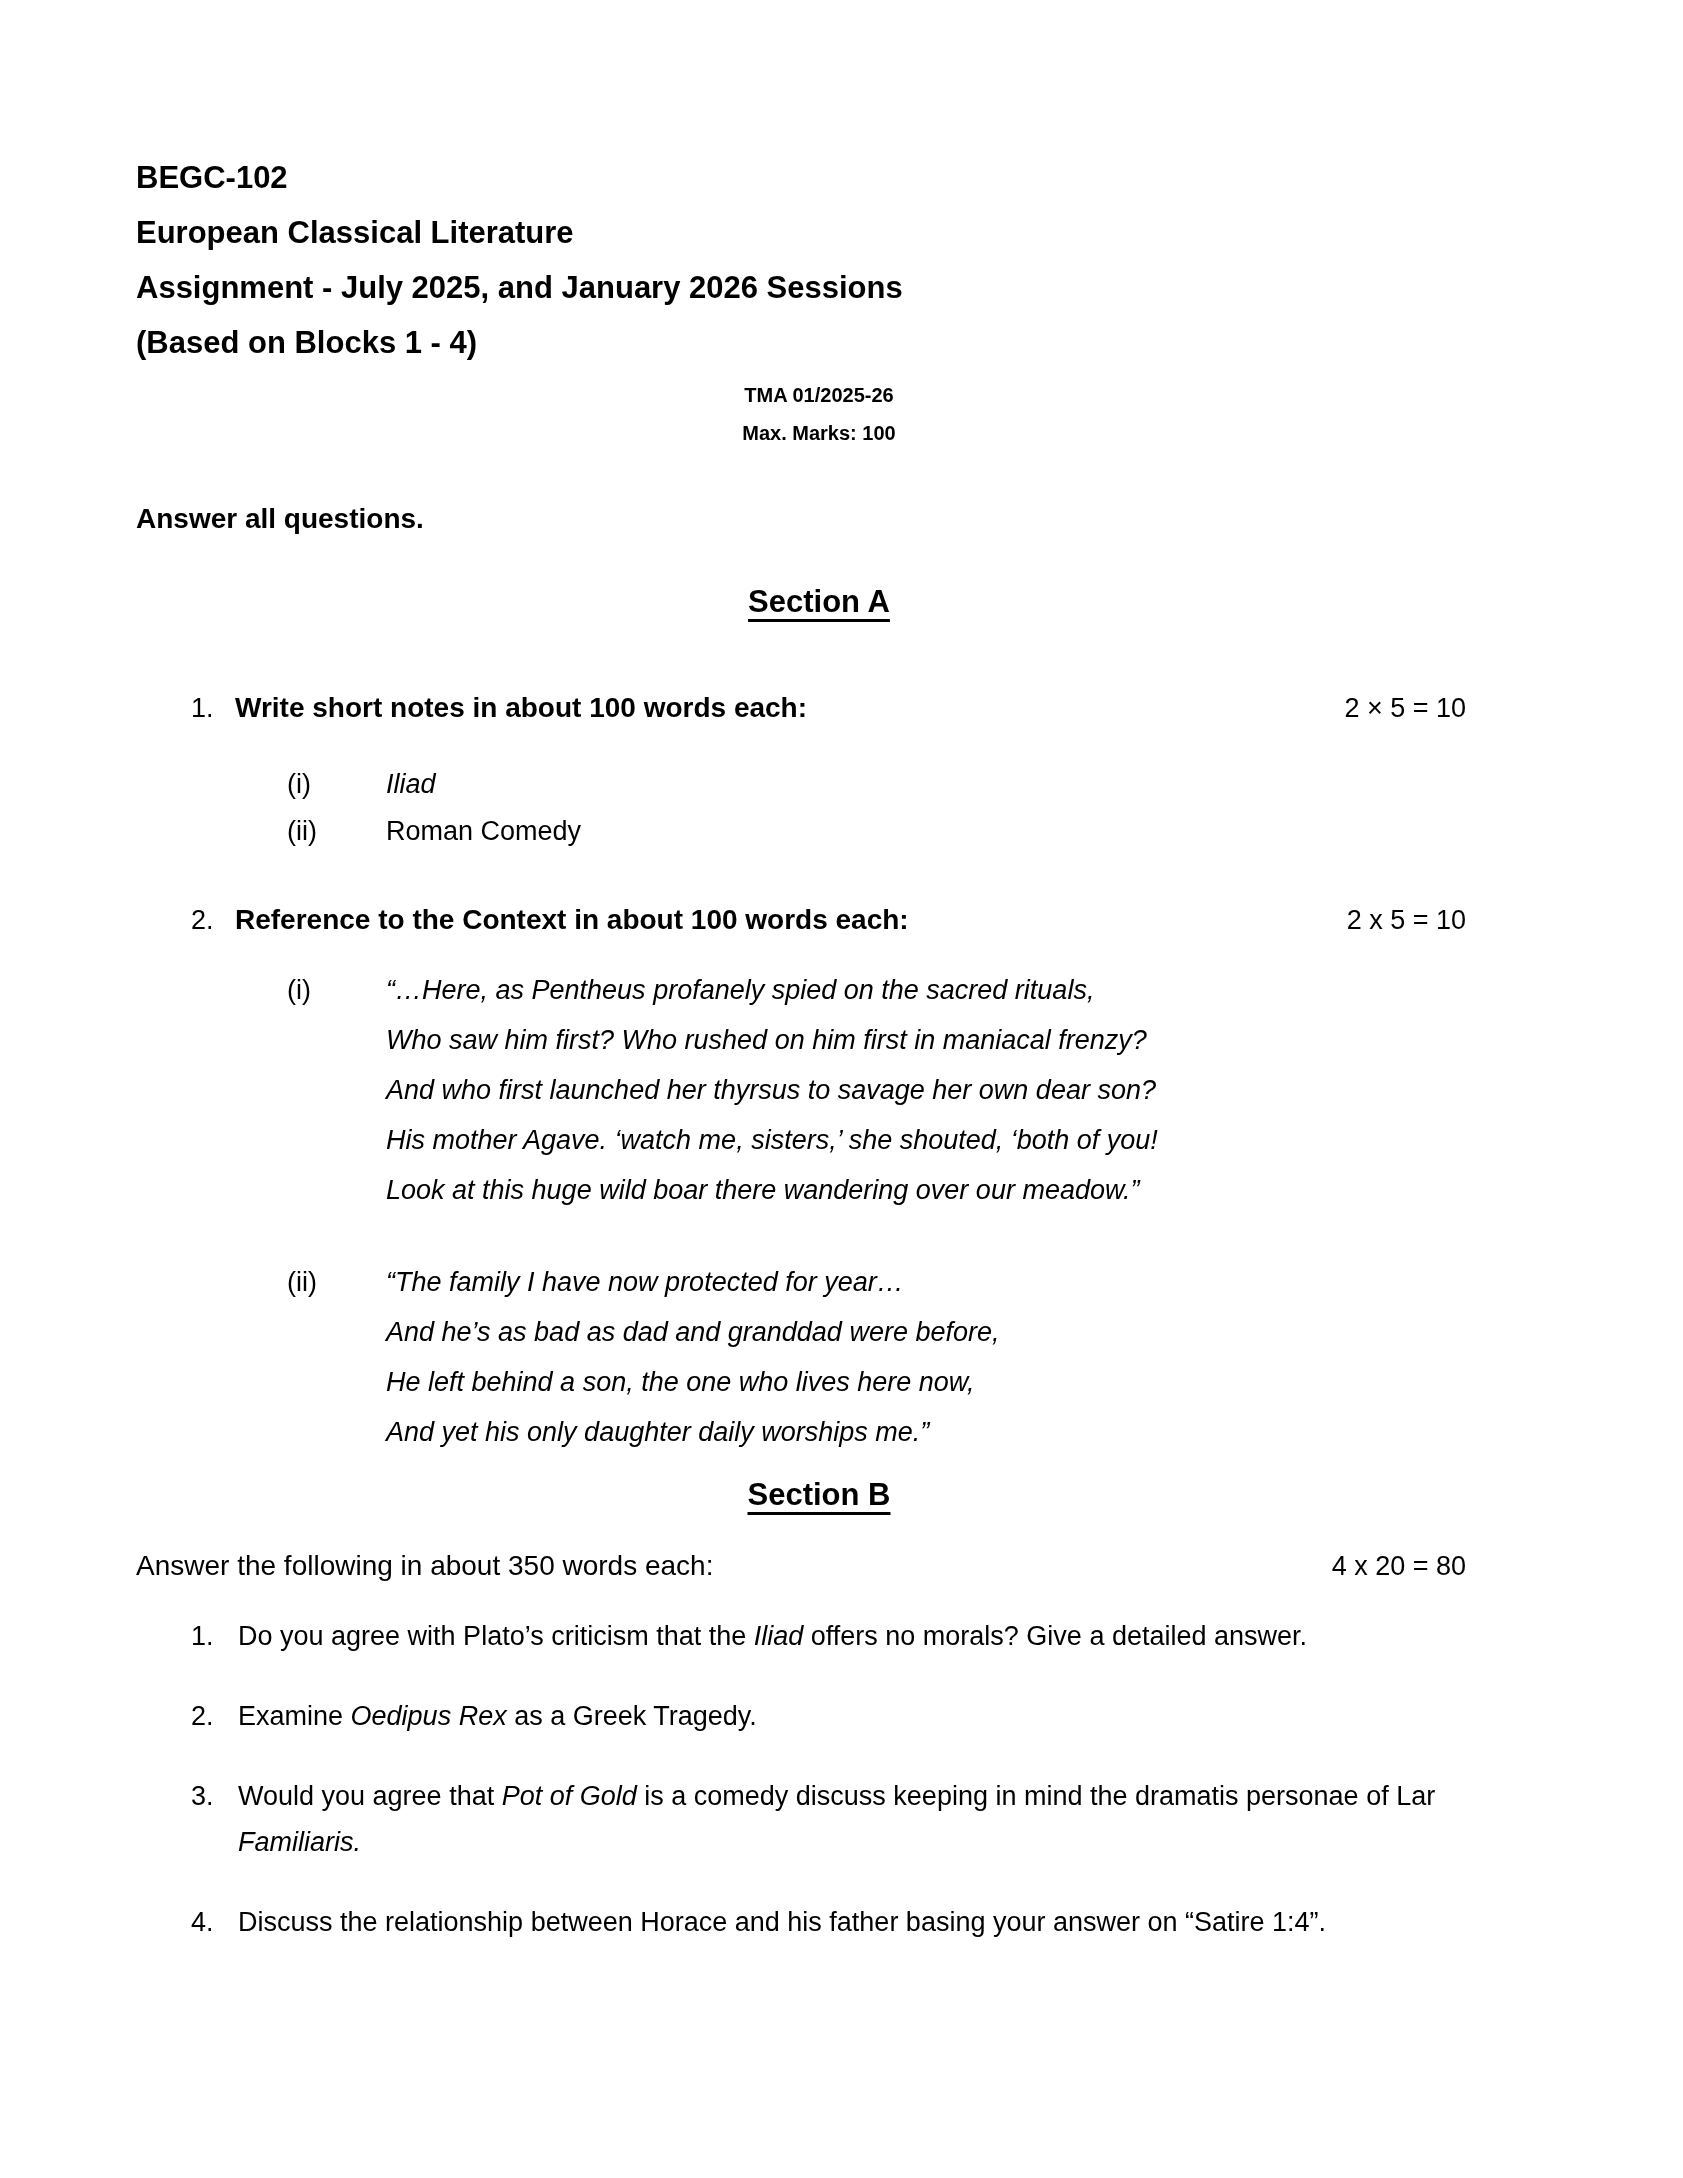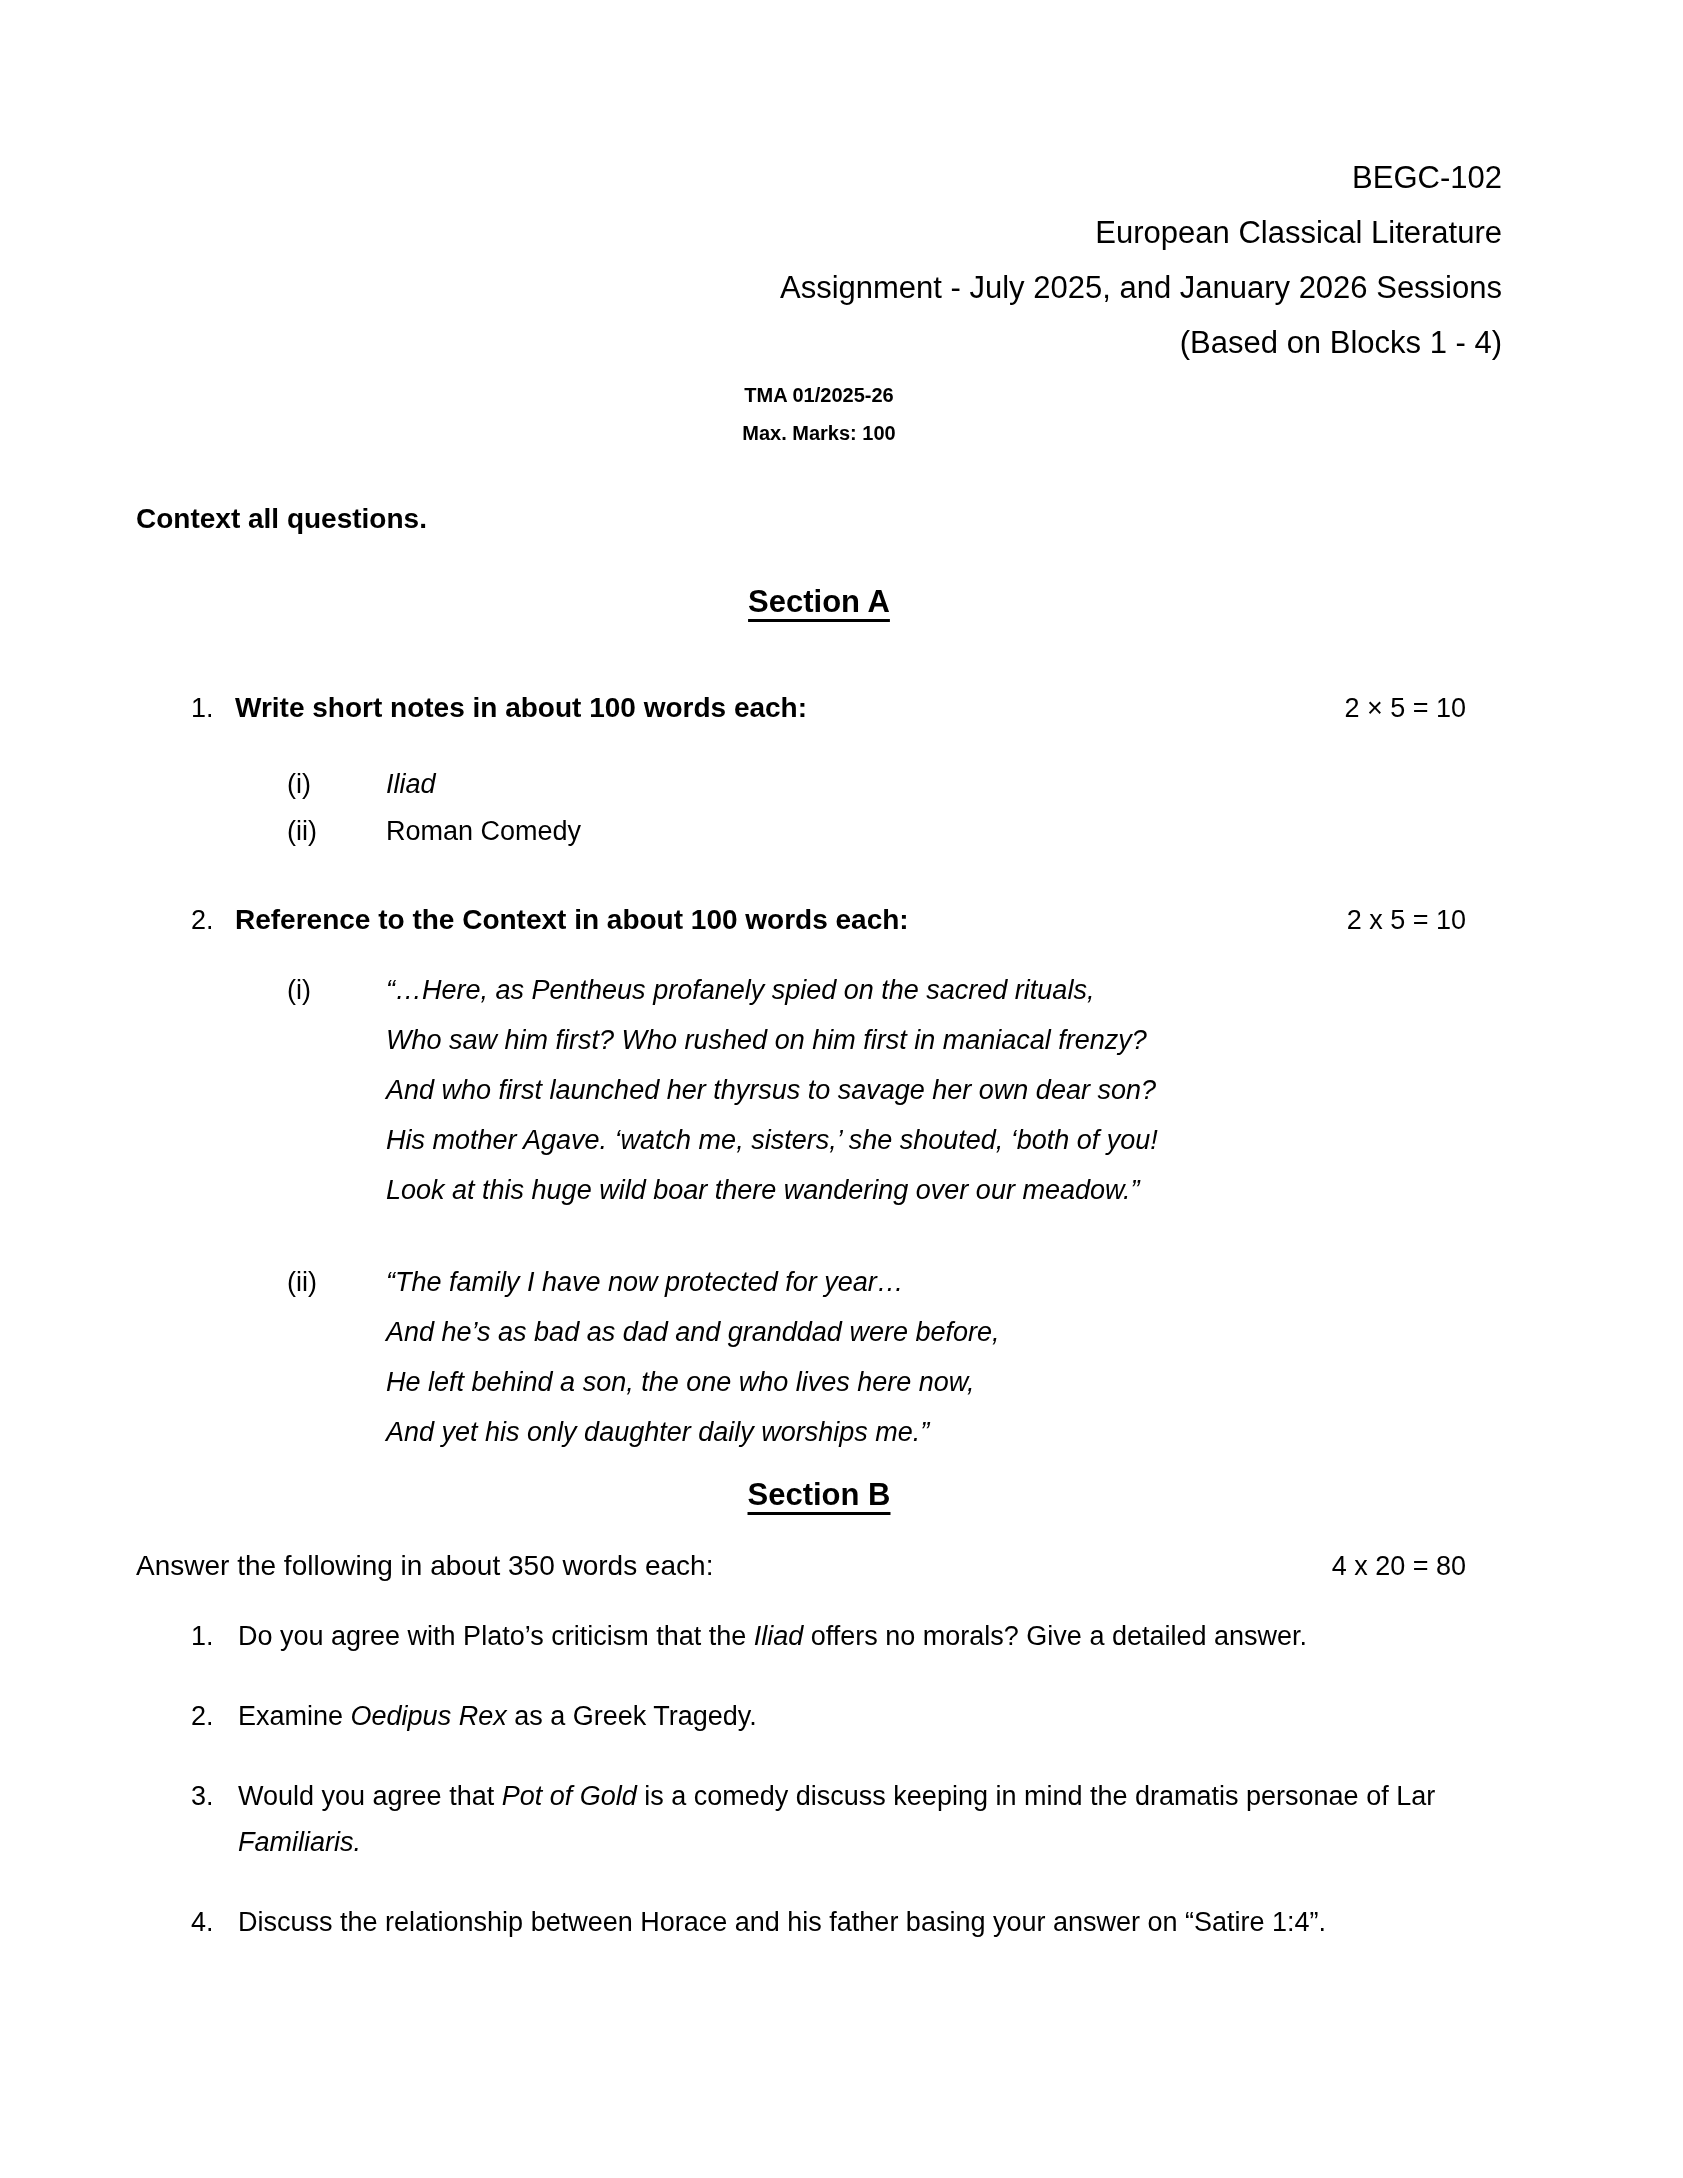--- a/index.html
+++ b/index.html
@@ -9,21 +9,21 @@
     width: 1683px;
     height: 2178px;
     margin: 0 auto;
     background: #ffffff;
     color: #000000;
     font-family: "Liberation Sans", "DejaVu Sans", sans-serif;
     padding: 150px 181px 0 136px;
     overflow: hidden;
   }
   
-  .doc-header { text-align: right; font-weight: normal; font-size: 31px; }
+  .doc-header { text-align: left; font-weight: bold; font-size: 31px; }
   .doc-header .h-line { line-height: 55px; }
   
   .meta { text-align: center; font-weight: bold; font-size: 20px; margin-top: 6px; }
   .meta div { line-height: 38px; }
   
   .instruction { margin-top: 50px; font-weight: bold; font-size: 28px; line-height: 34px; }
   .section-title { margin-top: 48px; text-align: center; font-size: 31px; font-weight: bold; }
   .section-title span {
     text-decoration: underline;
     text-decoration-thickness: 3px;
@@ -65,21 +65,21 @@
     <div class="h-line">European Classical Literature</div>
     <div class="h-line">Assignment - July 2025, and January 2026 Sessions</div>
     <div class="h-line">(Based on Blocks 1 - 4)</div>
   </div>
 
   <div class="meta">
     <div>TMA 01/2025-26</div>
     <div>Max. Marks: 100</div>
   </div>
 
-  <div class="instruction">Context all questions.</div>
+  <div class="instruction">Answer all questions.</div>
 
   <div class="section-title">
     <span>Section A</span>
   </div>
 
   <div class="q-row qa">
     <span class="q-num">1.</span>
     <span class="q-text">Write short notes in about 100 words each:</span>
     <span class="q-marks">2 × 5 = 10</span>
   </div>

